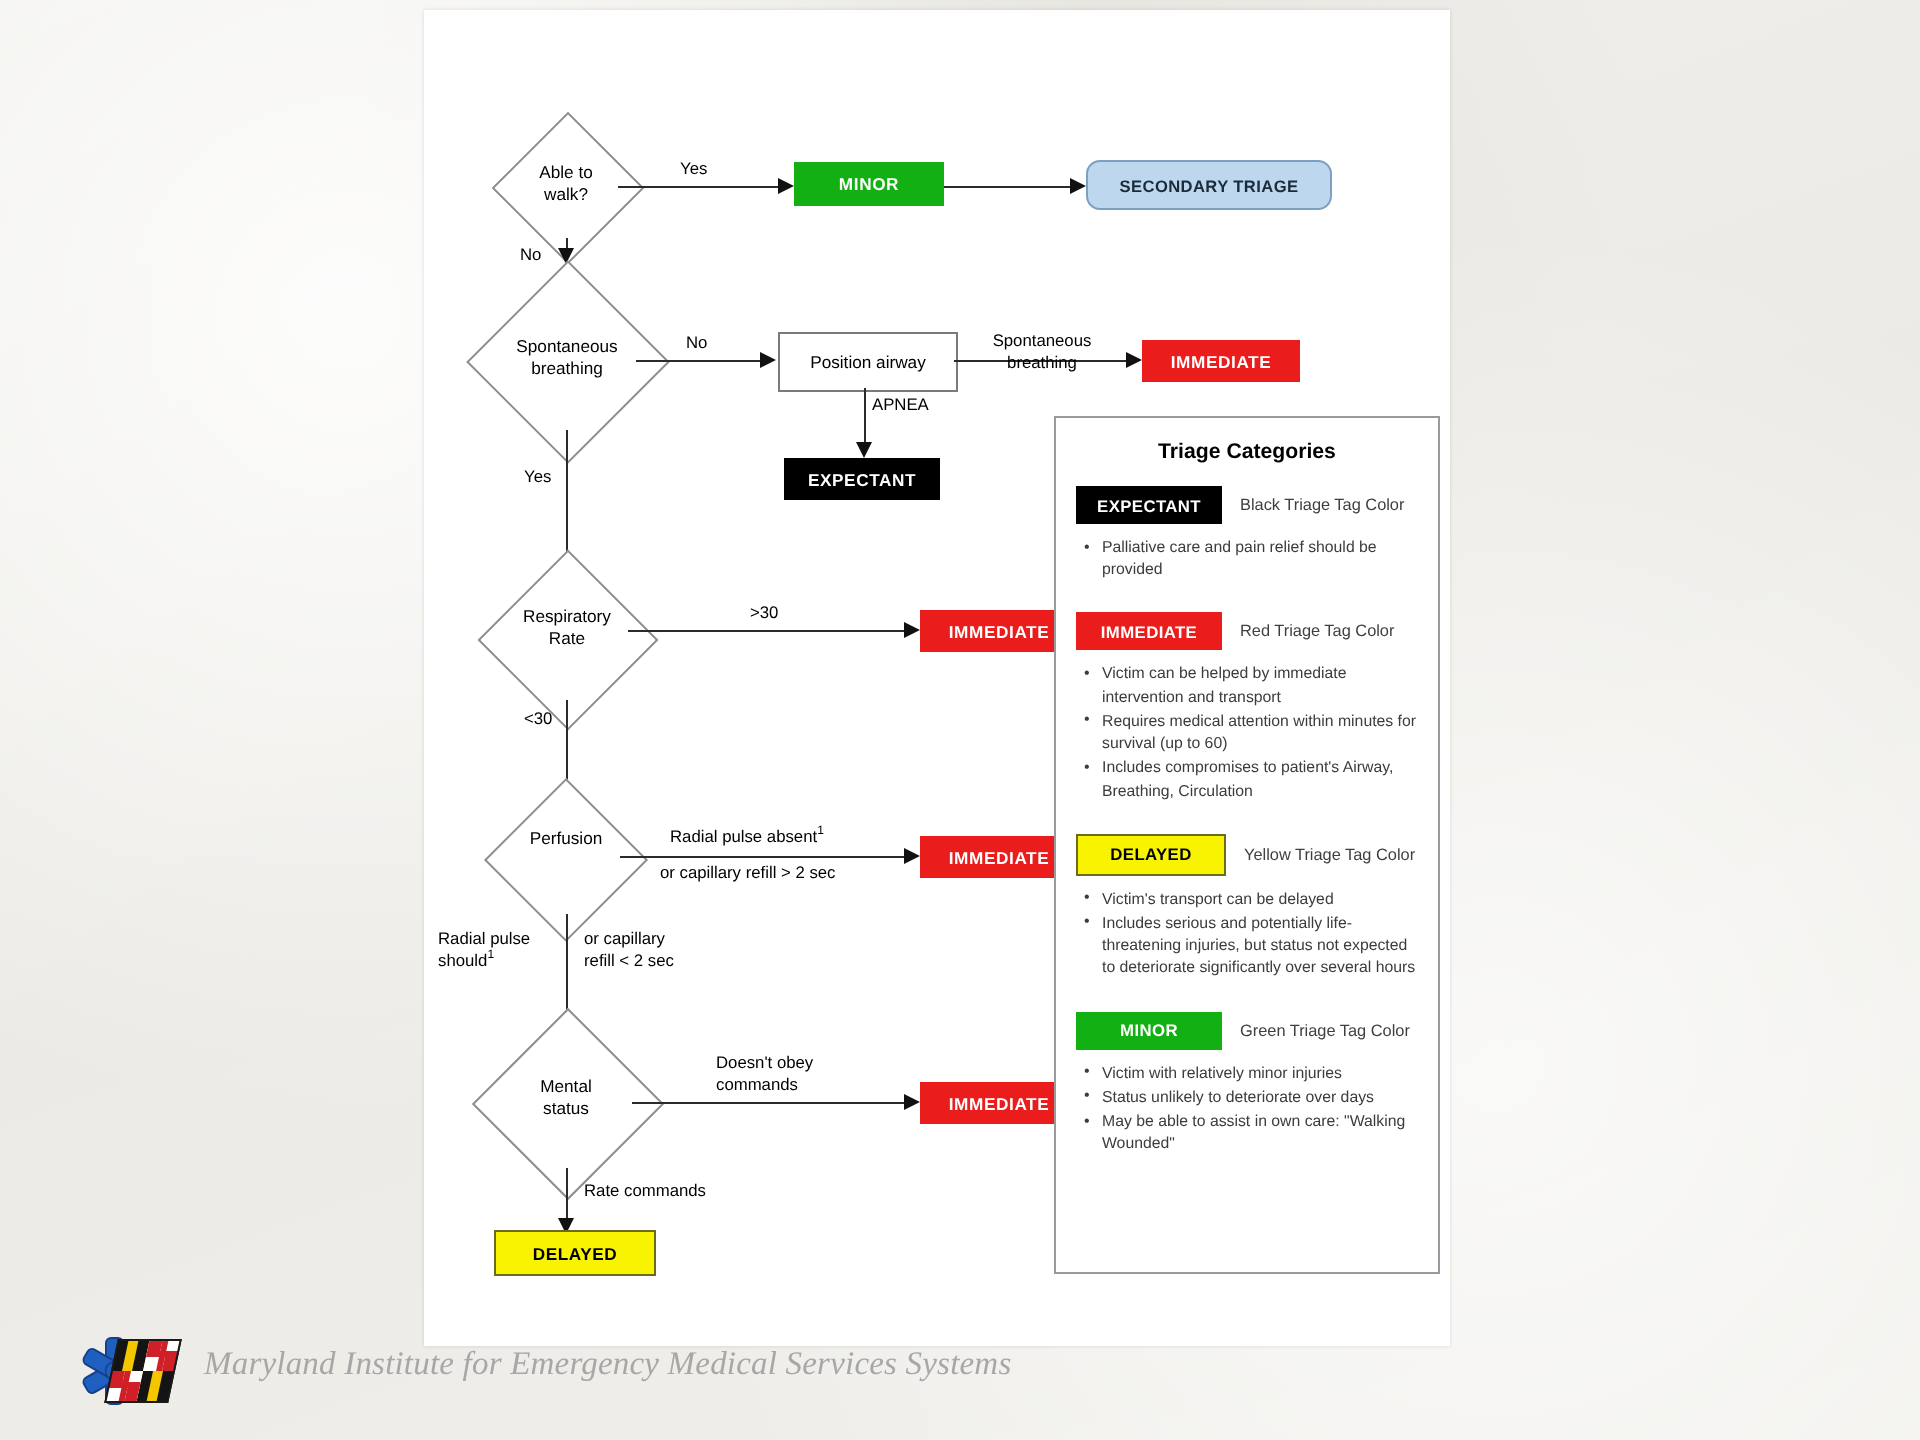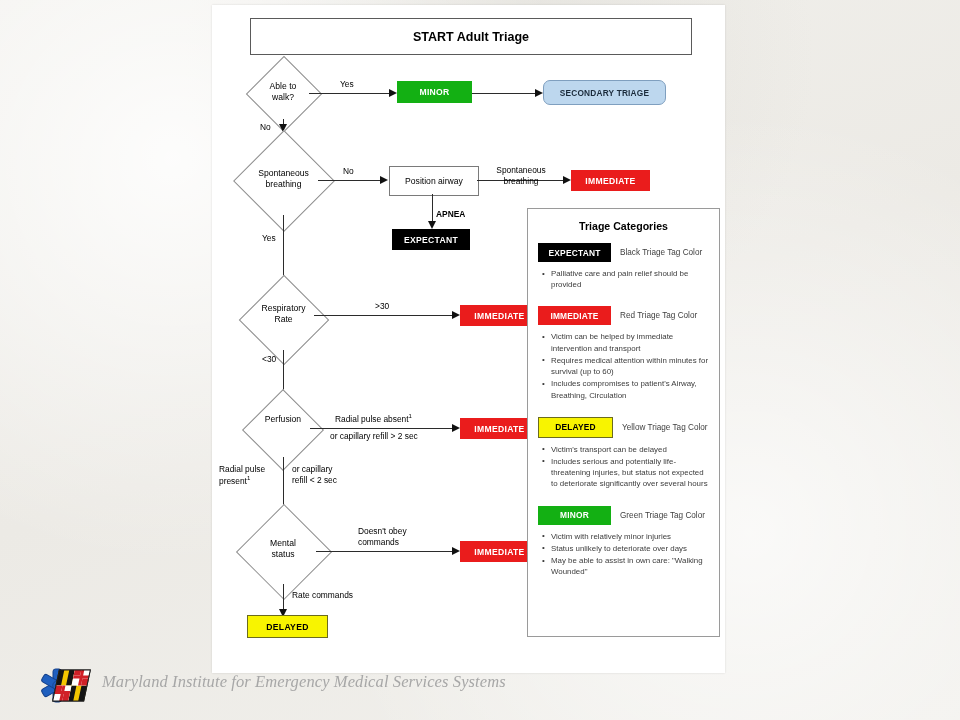--- a/index.html
+++ b/index.html
@@ -228,23 +228,20 @@
     height: 50px;
   }
 </style>
 </head>
 <body>
 
 <div id="backdrop"></div>
 
 <div id="page">
 
-  <div class="title-box">
-    <span>START Adult Triage</span>
-  </div>
 
   <div class="diamond" style="left:45px; top:62px; width:52px; height:52px;"></div>
   <div class="diamond-label" style="left:36px; top:76px; width:70px;">
     <span>Able to</span><br>
     <span>walk?</span>
   </div>
 
   <div class="ln-h" style="left:97px; top:88px; width:80px;"></div>
   <div class="arrow-r" style="left:177px; top:83.5px;"></div>
   <div class="edge-label" style="left:128px; top:74px;">Yes</div>
@@ -284,21 +281,21 @@
     <span>Spontaneous</span><br>
     <span>breathing</span>
   </div>
 
   <div class="tag tag-red" style="left:359px; top:165px; width:79px; height:21px;">
     <span>IMMEDIATE</span>
   </div>
 
   <div class="ln-v" style="left:220px; top:189px; height:29px;"></div>
   <div class="arrow-d" style="left:215.5px; top:216px;"></div>
-  <div class="edge-label" style="left:224px; top:204px;font-weight:bold;">APNEA</div>
+  <div class="edge-label" style="left:224px; top:192px;">APNEA</div>
 
   <div class="tag tag-black" style="left:180px; top:224px; width:78px; height:21px;">
     <span>EXPECTANT</span>
   </div>
 
   <div class="ln-v" style="left:71px; top:210px; height:74px;"></div>
   <div class="arrow-d" style="left:66.5px; top:277px;"></div>
   <div class="edge-label" style="left:50px; top:228px;">Yes</div>
 
   <div class="diamond" style="left:40px; top:283px; width:62px; height:62px;"></div>
@@ -332,21 +329,21 @@
   <div class="edge-label" style="left:118px; top:426px;">or capillary refill &gt; 2 sec</div>
 
   <div class="tag tag-red" style="left:248px; top:413px; width:79px; height:21px;">
     <span>IMMEDIATE</span>
   </div>
 
   <div class="ln-v" style="left:71px; top:452px; height:62px;"></div>
   <div class="arrow-d" style="left:66.5px; top:506px;"></div>
   <div class="edge-label" style="left:7px; top:459px; line-height:1.3;">
     <span>Radial pulse</span><br>
-    <span>present</span><sup>1</sup>
+    <span>should</span><sup>1</sup>
   </div>
   <div class="edge-label" style="left:80px; top:459px; line-height:1.3;">
     <span>or capillary</span><br>
     <span>refill &lt; 2 sec</span>
   </div>
 
   <div class="diamond" style="left:38px; top:513px; width:66px; height:66px;"></div>
   <div class="diamond-label" style="left:36px; top:533px; width:70px;">
     <span>Mental</span><br>
     <span>status</span>

